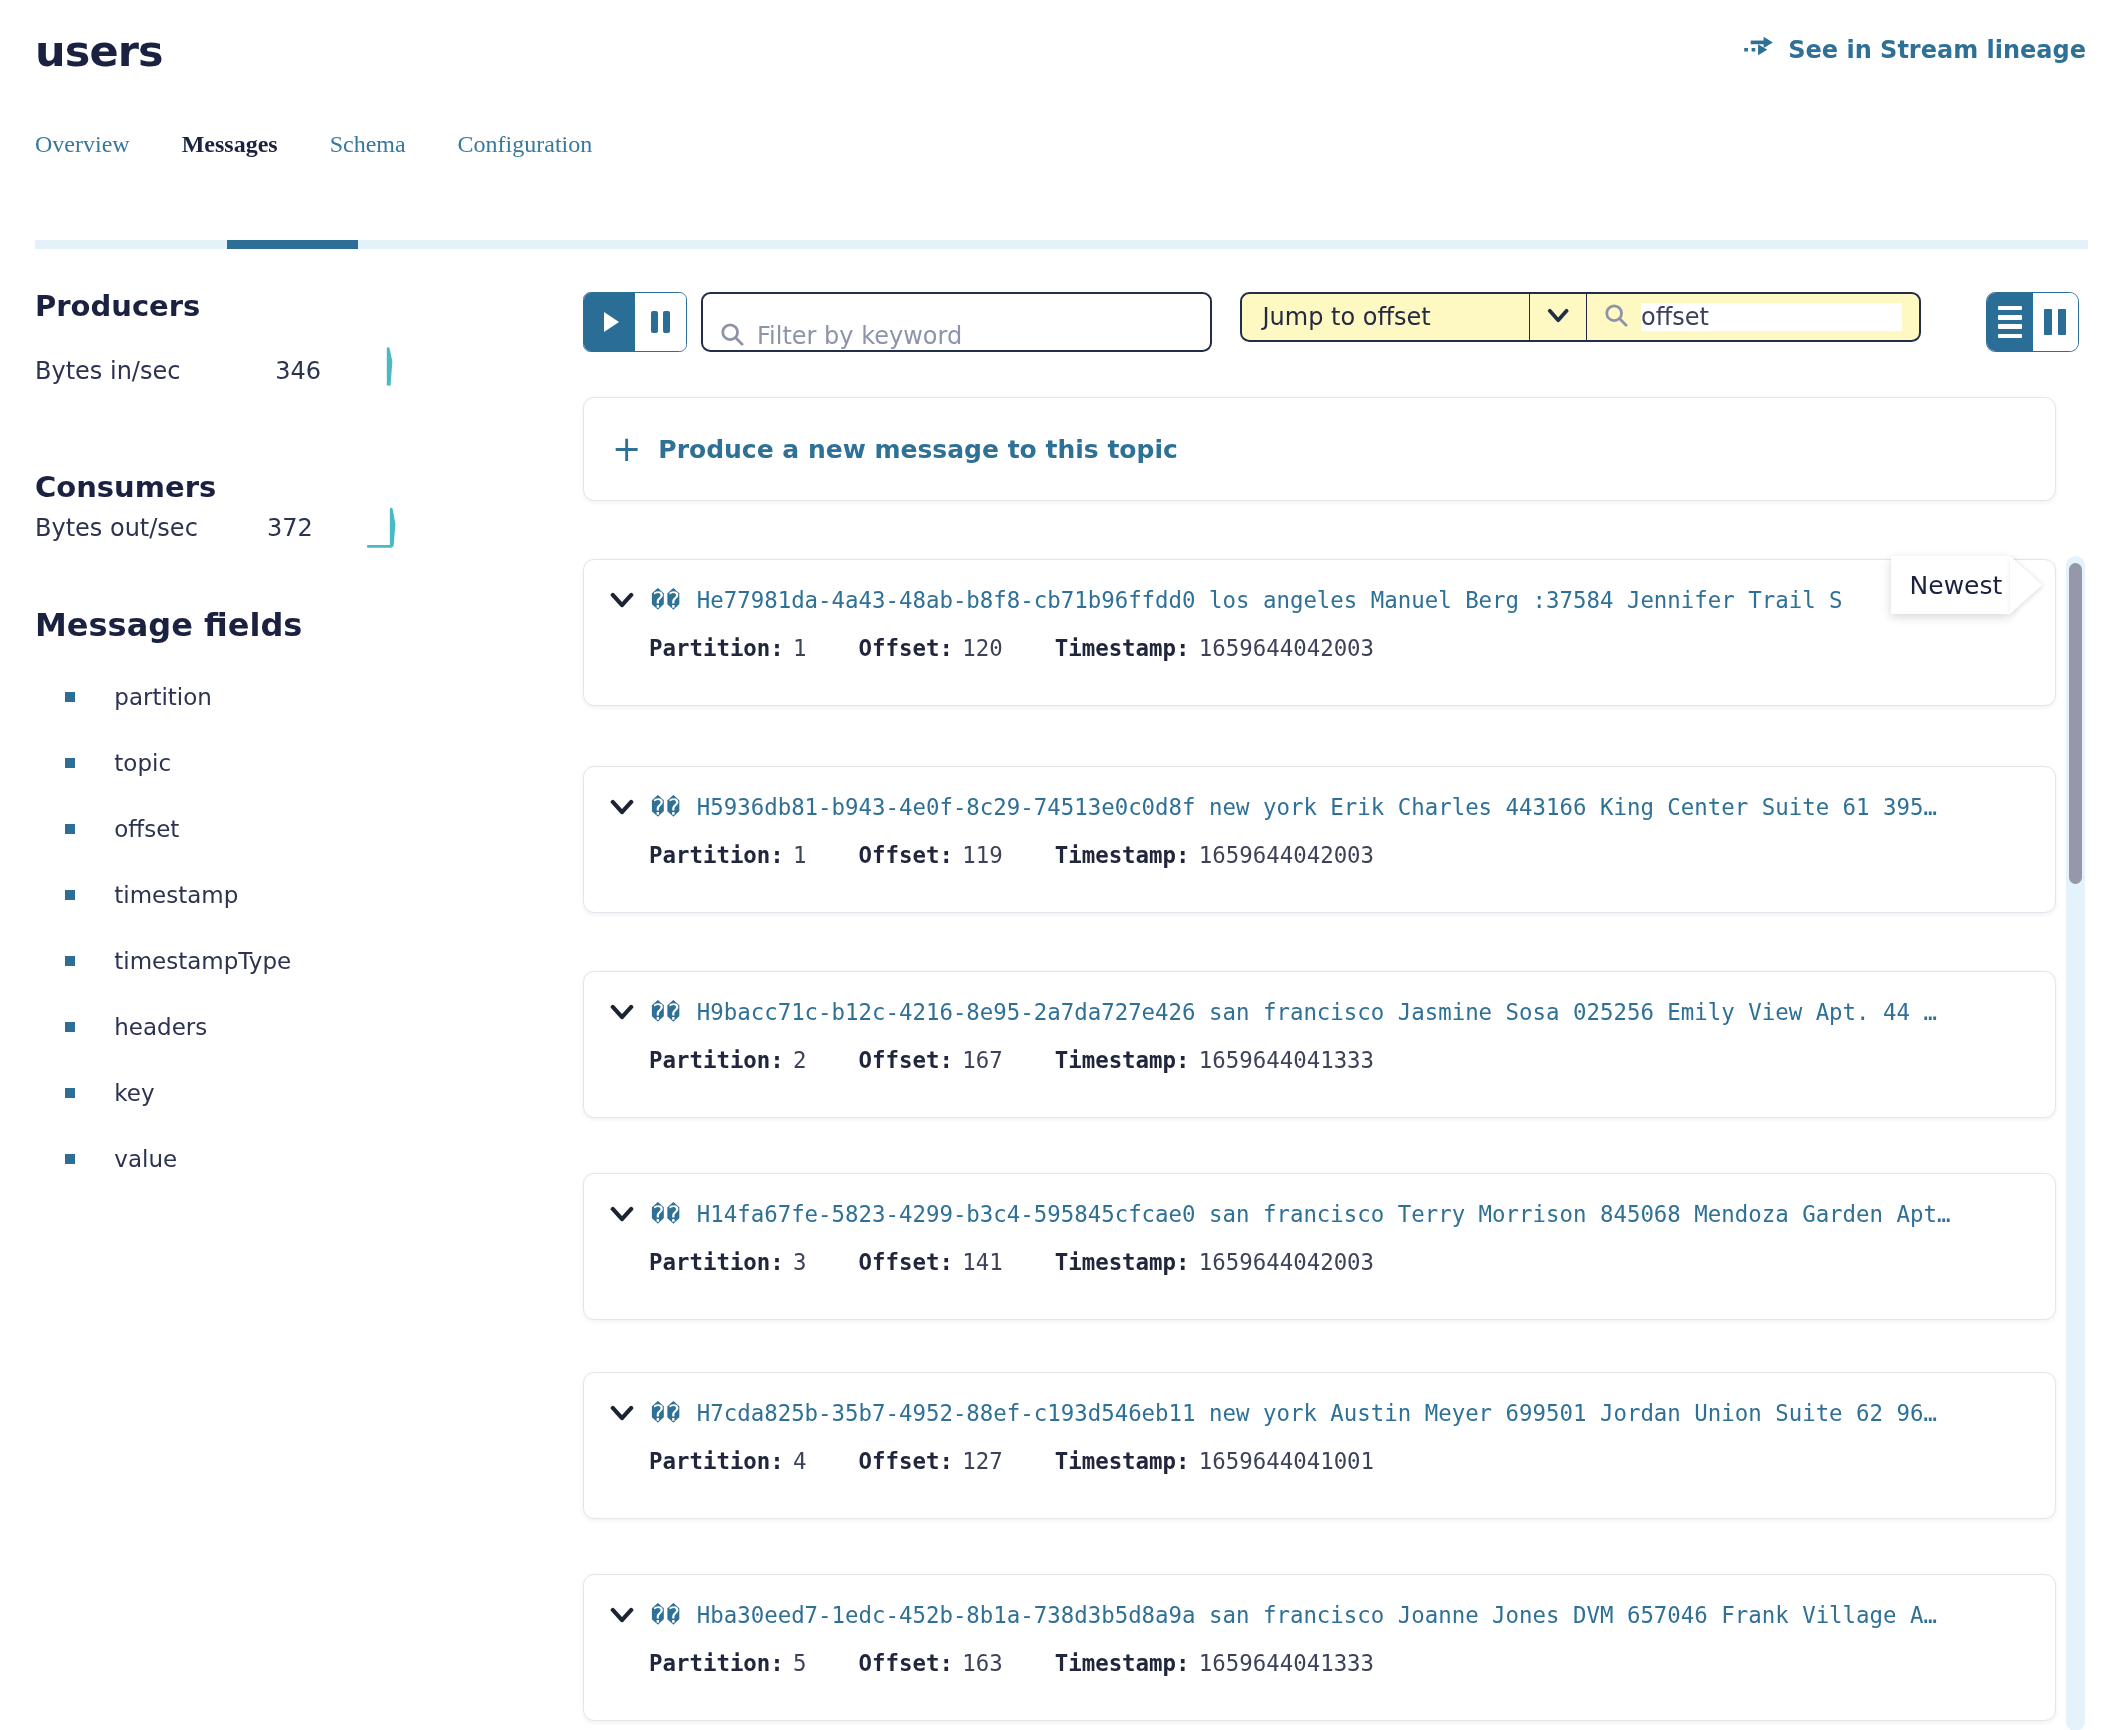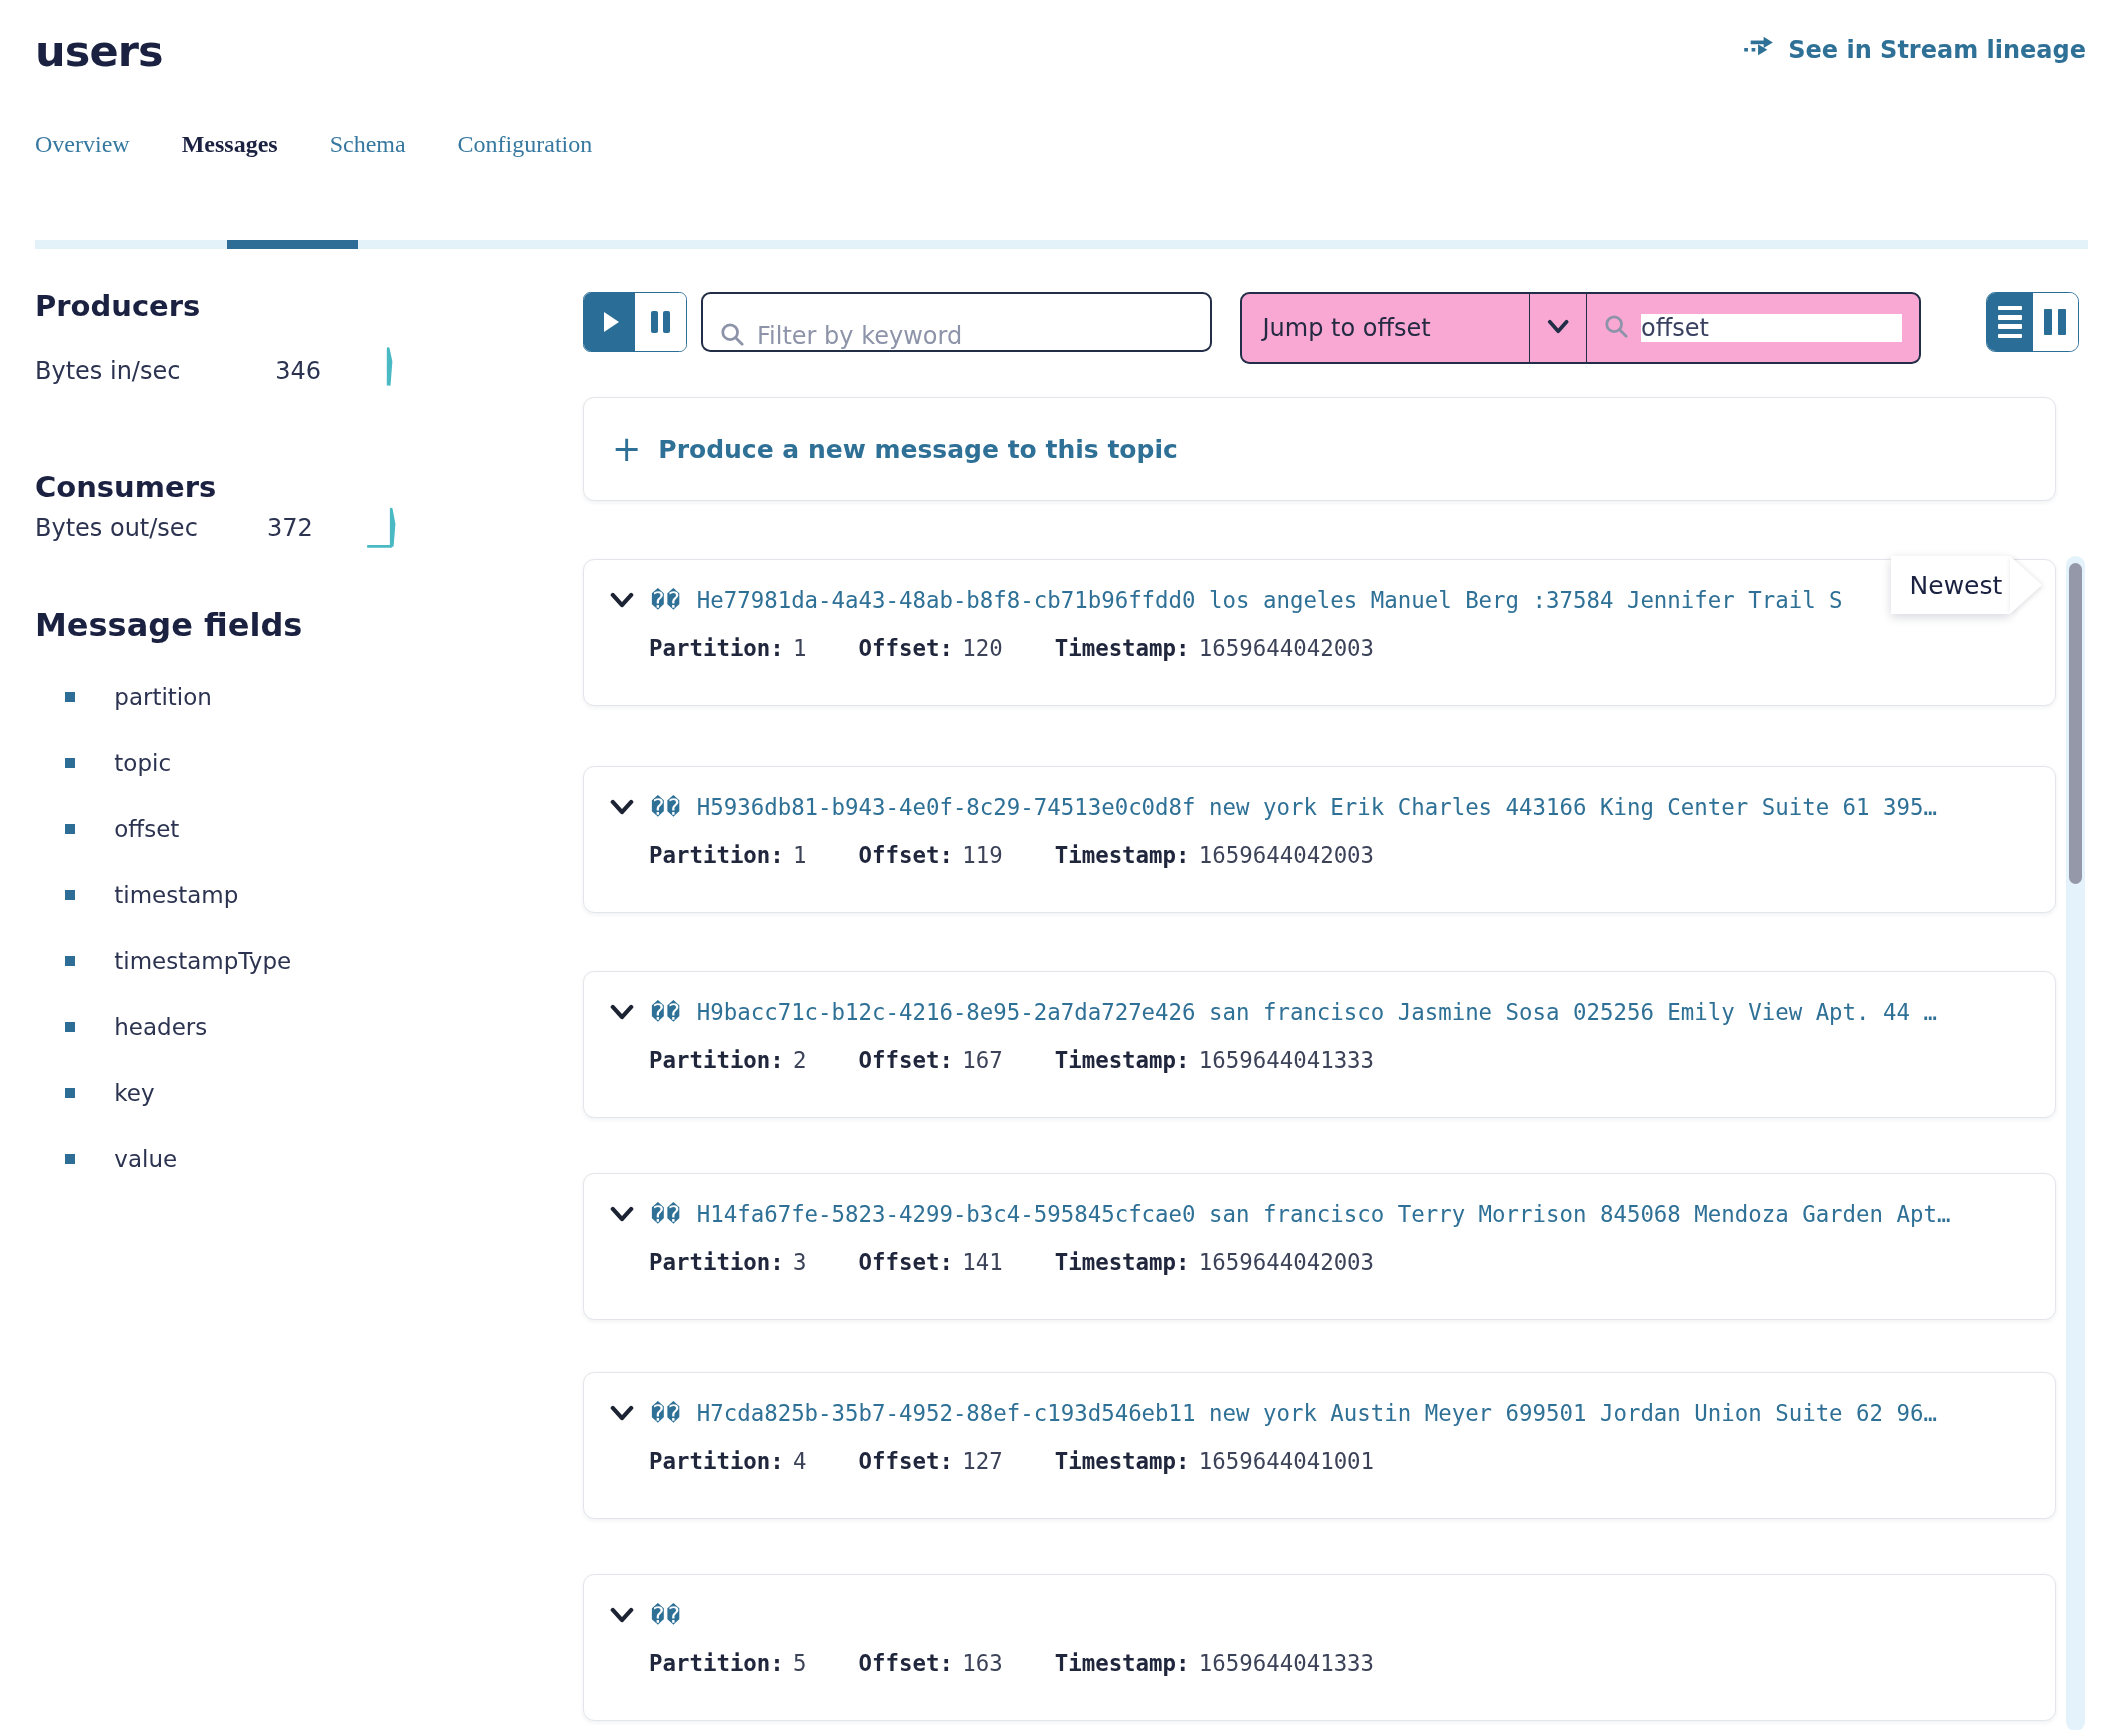--- a/index.html
+++ b/index.html
@@ -30,21 +30,21 @@
   .playpause { left: 583px; top: 292px; width: 104px; height: 60px; border: 1.9px solid #2a6d96; border-radius: 7.5px; display: flex; overflow: hidden; background: #fff; }
   .pp-left { width: 52px; height: 100%; background: #2a6d96; display: flex; align-items: center; justify-content: center; cursor: pointer; }
   .pp-right { width: 52px; height: 100%; background: #ffffff; display: flex; align-items: center; justify-content: center; gap: 5.6px; cursor: pointer; }
   .play-tri { width: 0; height: 0; border-left: 15px solid #ffffff; border-top: 10.3px solid transparent; border-bottom: 10.3px solid transparent; margin-left: 3.7px; }
   .pause-bar { width: 6.5px; height: 22.4px; background: #2a6d96; border-radius: 1.9px; }
 
   .filter-box { left: 701px; top: 292px; width: 511px; height: 60px; border: 2.3px solid #222d47; border-radius: 9.3px; display: flex; align-items: flex-end; padding: 0 17px; gap: 13px; background: #fff; }
   .filter-box input { border: none; outline: none; font-size: 24px; color: #3a4160; width: 100%; font-family: inherit; }
   .filter-box input::placeholder { color: #8d93a8; }
 
-  .jump-group { left: 1240px; top: 292px; width: 681px; height: 72px; border: 2.3px solid #222d47; border-radius: 9.3px; display: flex; align-items: center; background: #f9a8d4; overflow: hidden; }
+  .jump-group { left: 1240px; top: 292px; width: 681px; height: 50px; border: 2.3px solid #222d47; border-radius: 9.3px; display: flex; align-items: center; background: #fef9c3; overflow: hidden; }
   .jump-select { width: 287px; height: 100%; display: flex; align-items: center; padding-left: 20.5px; font-size: 24px; color: #232a42; cursor: pointer; }
   .jump-chev { width: 58px; height: 100%; border-left: 1.9px solid #222d47; border-right: 1.9px solid #222d47; display: flex; align-items: center; justify-content: center; cursor: pointer; }
   .offset-box { flex: 1; height: 100%; display: flex; align-items: center; gap: 13px; padding: 0 17px; }
   .offset-box input { border: none; outline: none; font-size: 24px; color: #3a4160; width: 100%; font-family: inherit; }
 
   .view-toggle { left: 1986px; top: 292px; width: 93px; height: 60px; border: 1.9px solid #2a6d96; border-radius: 9.3px; display: flex; overflow: hidden; background: #fff; }
   .vt-left { width: 47px; height: 100%; background: #2a6d96; display: flex; flex-direction: column; align-items: center; justify-content: center; gap: 4.7px; cursor: pointer; }
   .vt-left span { display: block; width: 24px; height: 4.7px; background: #ffffff; border-radius: 0.9px; }
   .vt-right { width: 47px; height: 100%; background: #ffffff; display: flex; align-items: center; justify-content: center; gap: 5.6px; cursor: pointer; }
   .vt-right span { display: block; width: 8.4px; height: 26px; background: #2a6d96; border-radius: 0.9px; }
@@ -324,20 +324,21 @@
 </div>
 
 <div class="abs msg-card" style="top:1574px;">
   <div class="msg-line1">
     <span class="chev-btn">
         <svg width="24" height="17" viewBox="0 0 26 18">
           <polyline points="3,3 13,14 23,3" fill="none" stroke="#1c2333" stroke-width="4.5" stroke-linecap="round" stroke-linejoin="round"></polyline>
         </svg>
       </span>
     <span class="tofu">��</span>
+    <span class="msg-key">Hba30eed7-1edc-452b-8b1a-738d3b5d8a9a san francisco  Joanne Jones DVM 657046 Frank Village A…</span>
   </div>
   <div class="msg-meta">
     <span class="meta-label">Partition:</span>
       <span class="meta-val">5</span>
       <span class="meta-gap"></span>
     <span class="meta-label">Offset:</span>
       <span class="meta-val">163</span>
       <span class="meta-gap"></span>
     <span class="meta-label">Timestamp:</span>
       <span class="meta-val">1659644041333</span>

